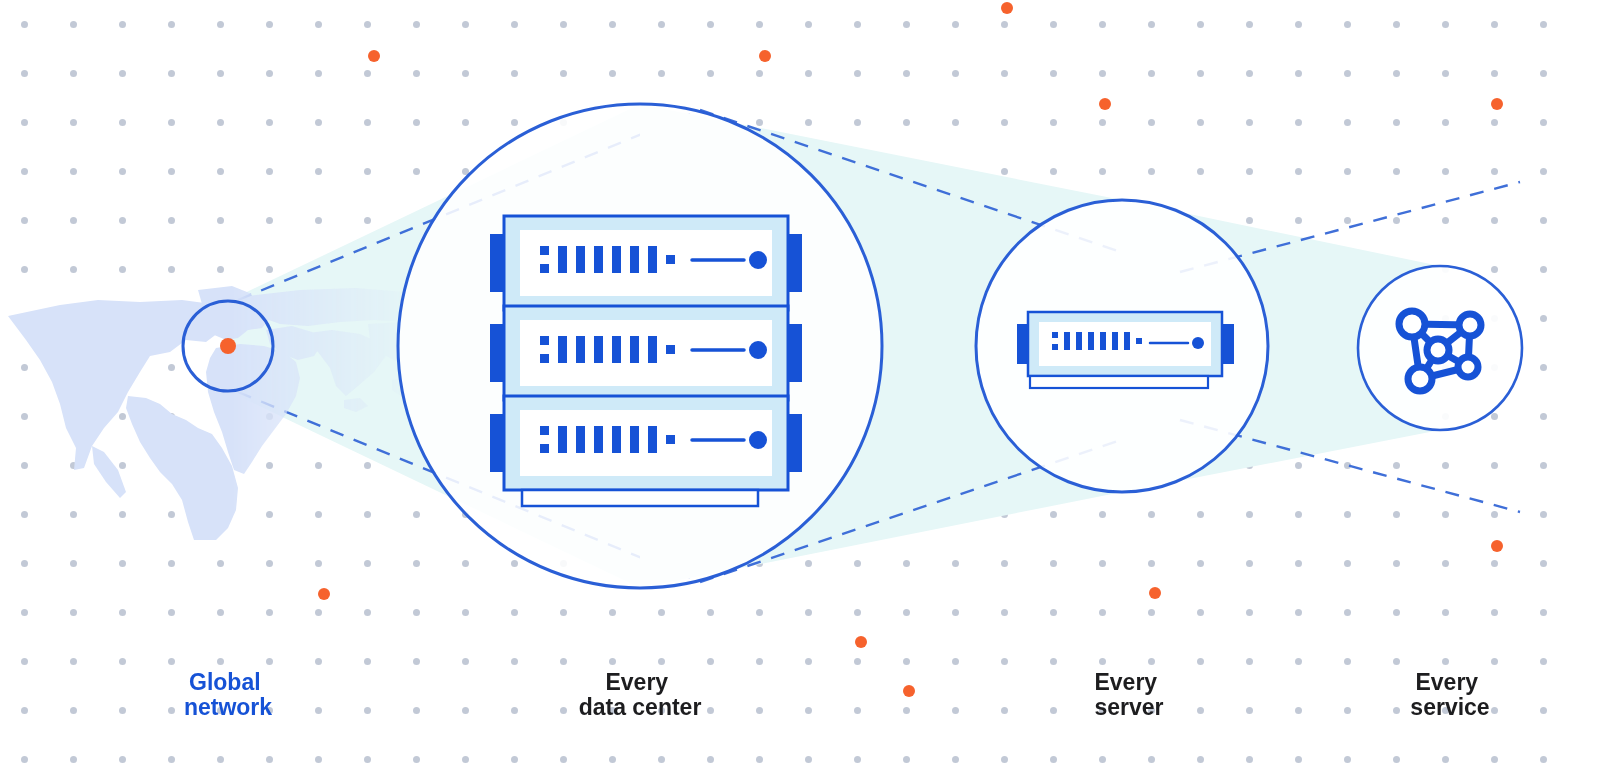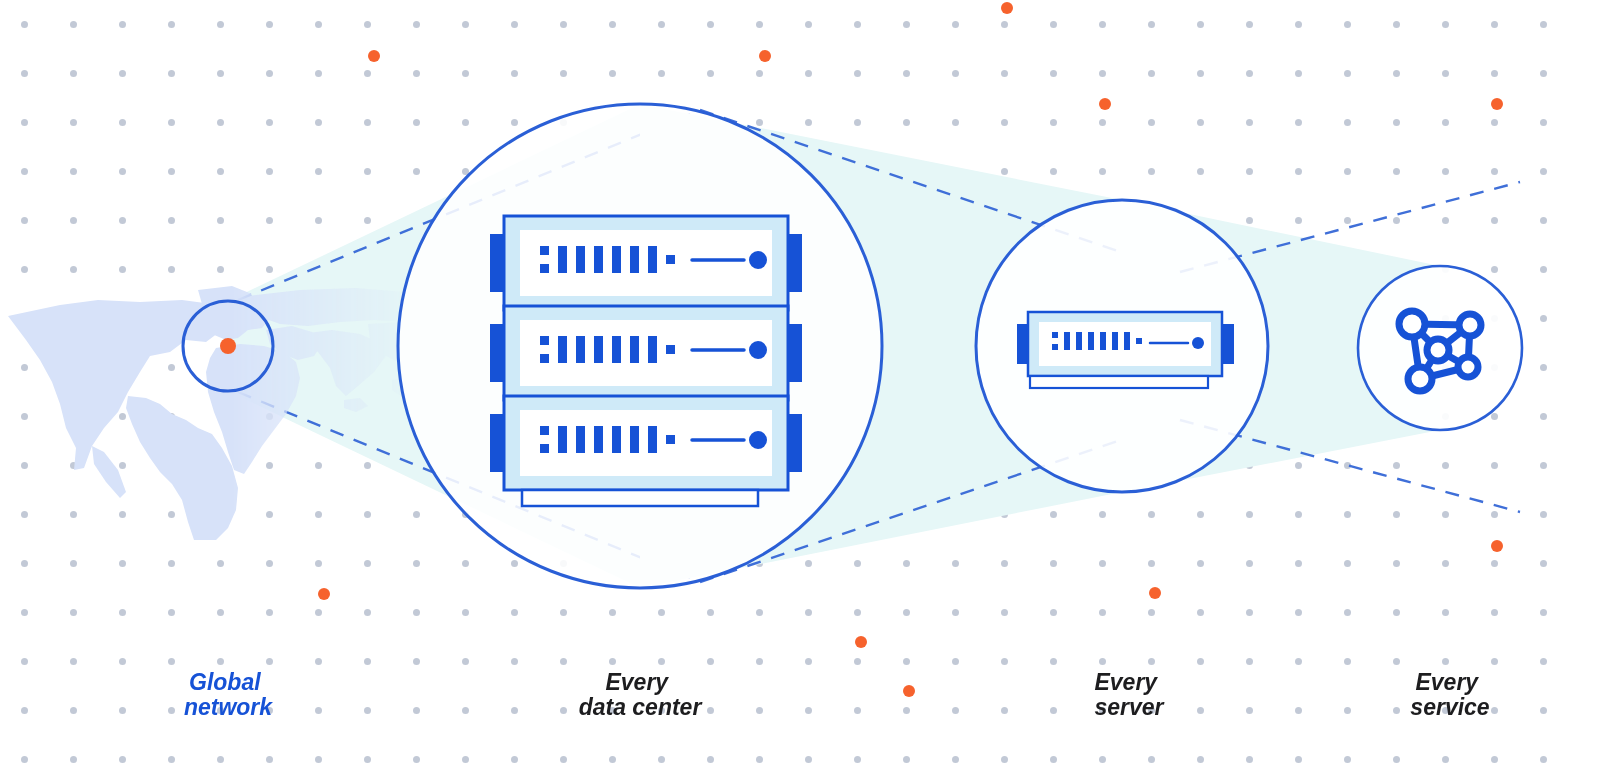--- a/index.html
+++ b/index.html
@@ -7,21 +7,20 @@
   body{
     width:1620px;height:782px;
     background:#ffffff;
     font-family:"Liberation Sans","DejaVu Sans",sans-serif;
     overflow:hidden;
     position:relative;
   }
   #stage{
     position:absolute;left:0;top:0;width:1552px;height:782px;
     overflow:hidden;
-    font-style:italic;
   }
   #stage svg{display:block;}
   
   .lbl{
     font-family:"Liberation Sans","DejaVu Sans",sans-serif;
     font-size:23px;
     font-weight:700;
     text-anchor:middle;
   }
   .lbl.dark{fill:#1d1d1f;}

